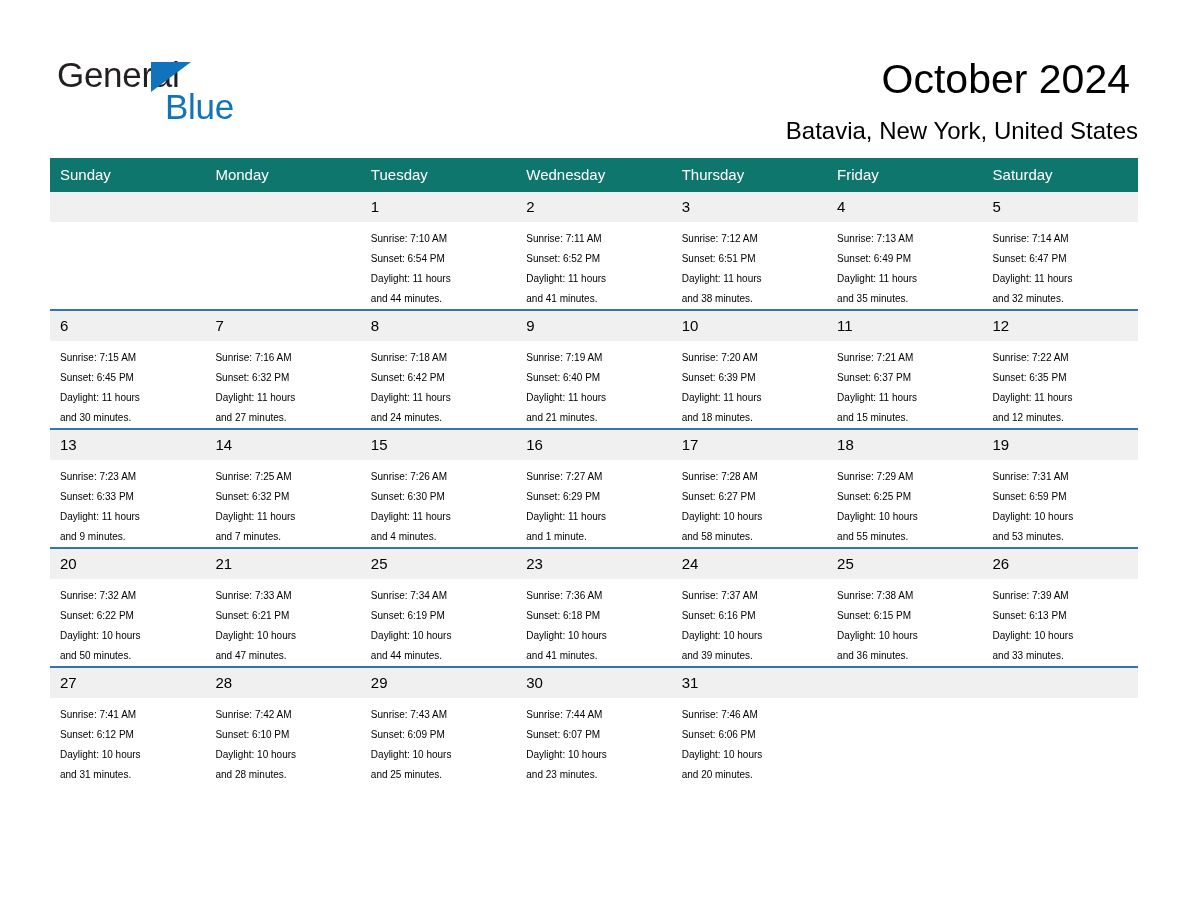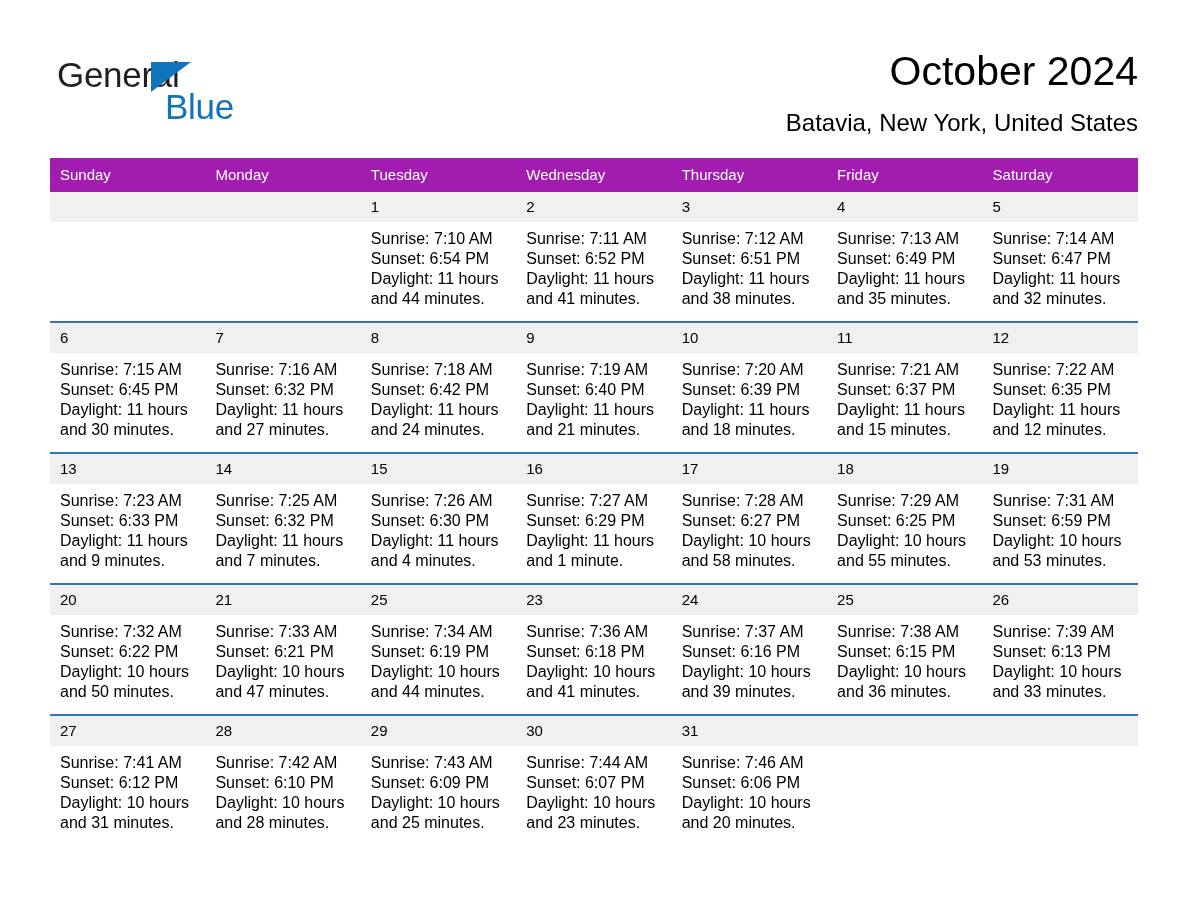--- a/index.html
+++ b/index.html
@@ -73,21 +73,21 @@
     position: absolute;
     right: 50px;
     top: 45px;
     text-align: right;
   }
   .month-title {
     font-size: 41px;
     line-height: 52px;
     font-weight: normal;
     color: #000;
-    margin: 0;
+    margin: 8px;
     white-space: nowrap;
   }
   .location-subtitle {
     font-size: 24px;
     line-height: 32px;
     font-weight: normal;
     color: #000;
     margin: 10px 0 0 0;
     white-space: nowrap;
   }
@@ -96,21 +96,21 @@
   .calendar {
     position: absolute;
     left: 50px;
     top: 158px;
     width: 1088px;
     border-collapse: collapse;
     table-layout: fixed;
   }
 
   .calendar th {
-    background: #a21caf;
+    background: #0f766e;
     color: #ffffff;
     font-size: 15px;
     font-weight: normal;
     text-align: left;
     padding: 8px 0 9px 10px;
     height: 17px;
     vertical-align: middle;
   }
 
   .calendar col { width: 155.4px; }
@@ -128,22 +128,22 @@
   .daynum {
     background: #f0f0f0;
     font-size: 15px;
     line-height: 18px;
     color: #000;
     padding: 6px 0 6px 10px;
     height: 18px;
   }
 
   .cell-body {
-    padding: 7px 10px 12px 10px;
-    font-size: 16px;
+    padding: 7px 10px 0 10px;
+    font-size: 10px;
     line-height: 20px;
     color: #000;
   }
   .cell-body div {
     white-space: normal;
   }
 </style>
 </head>
 <body>
 

